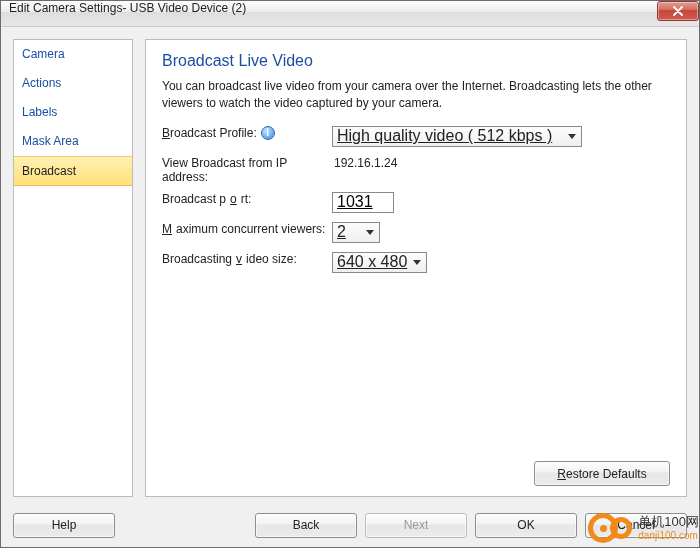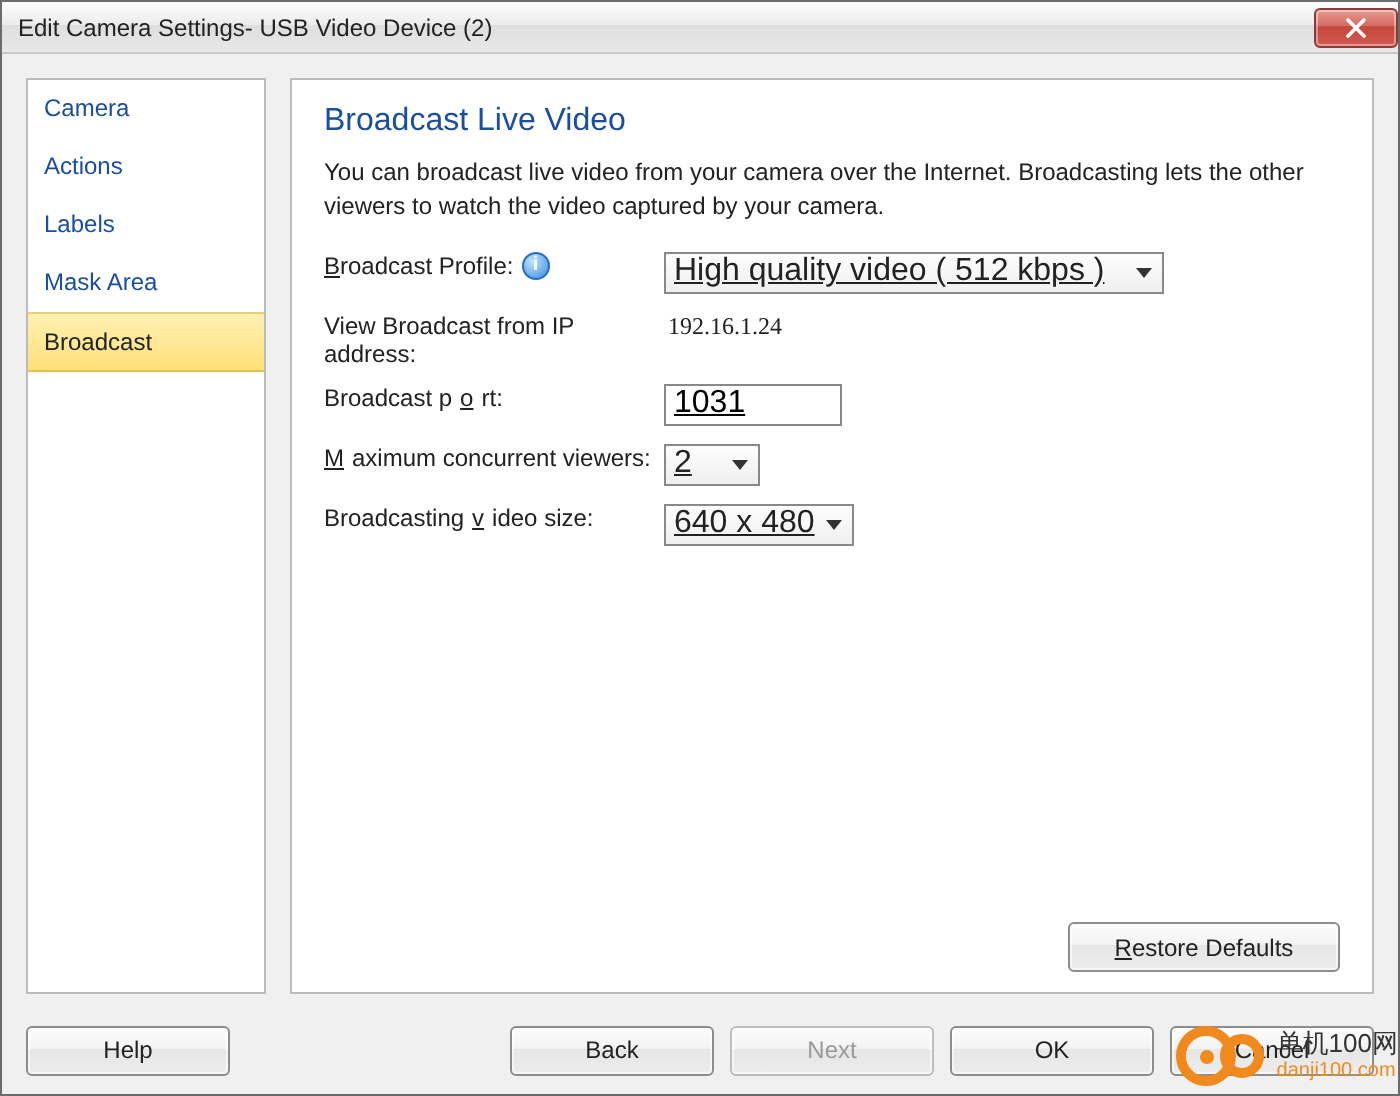--- a/index.html
+++ b/index.html
@@ -18,21 +18,20 @@
     position: relative;
     display: flex;
     flex-direction: column;
     background: #f0f0f0;
   }
   .titlebar {
     height: 26px;
     background: linear-gradient(to bottom, #fdfdfd 0%, #ececec 45%, #dedede 46%, #e8e8e8 100%);
     border-bottom: 1px solid #c8c8c8;
     display: flex;
-    align-items: center;
     padding: 0 0 0 8px;
     box-sizing: border-box;
     gap: 12px;
   }
   .titlebar-title {
     flex: 1;
     color: #222;
   }
   .close-btn {
     width: 40px;
@@ -155,24 +154,24 @@
     top: 50%;
     margin-top: -2px;
     border-left: 4px solid transparent;
     border-right: 4px solid transparent;
     border-top: 5px solid #333;
   }
   .select-wide { width: 250px; }
   .select-sm   { width: 48px; }
   .select-med  { width: 95px; }
   .text-input {
-    width: 89px;
+    width: 62px;
     background: #fff;
   }
-  .static-value { padding-left: 2px; font-family: Liberation Serif, serif; }
+  .static-value { padding-left: 2px; }
   
   .content-spacer { flex: 1; }
   .restore-row {
     display: flex;
     justify-content: flex-end;
     padding-top: 6px;
   }
   
   .bottom-bar {
     height: 44px;

